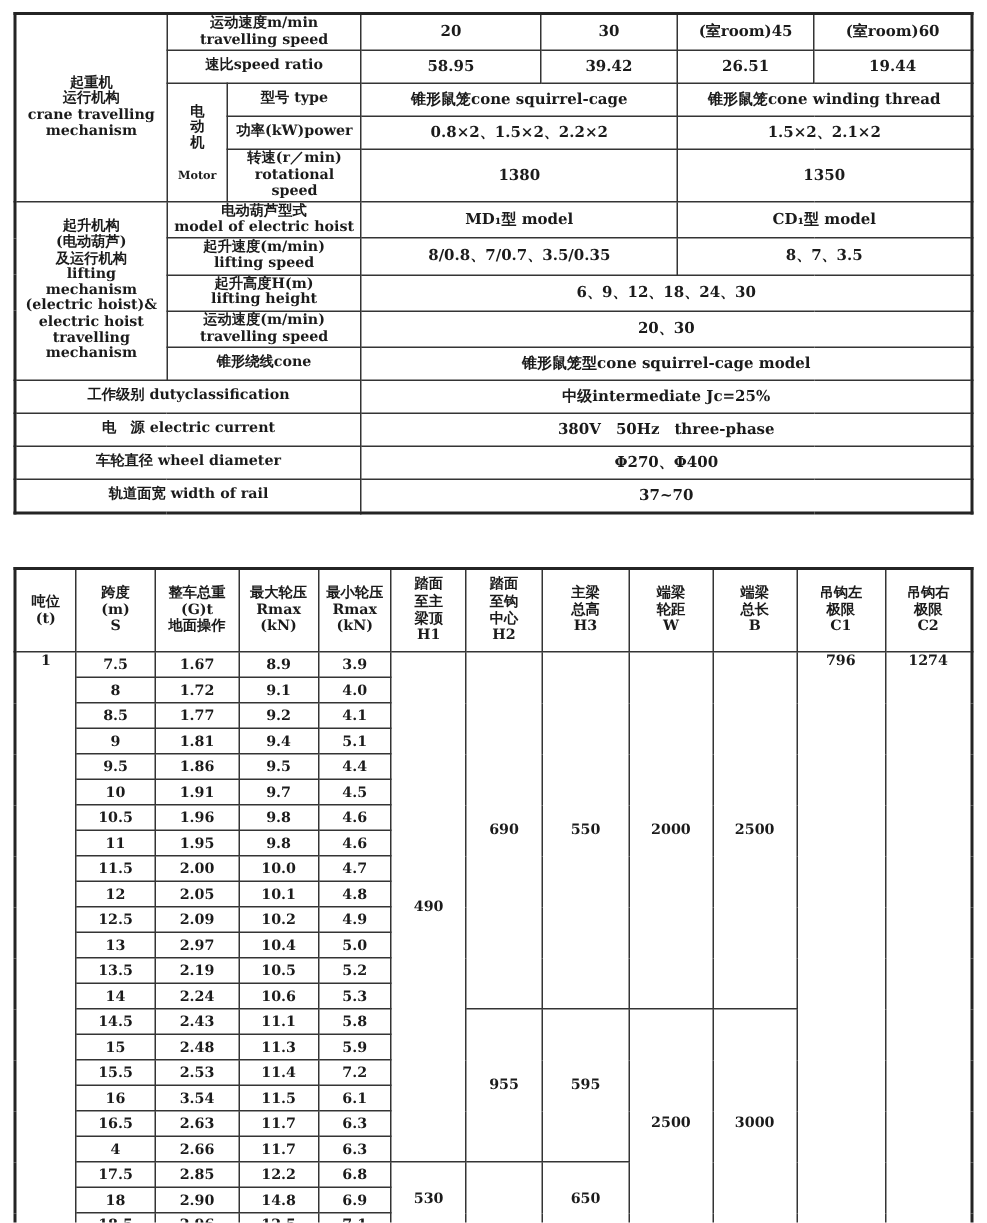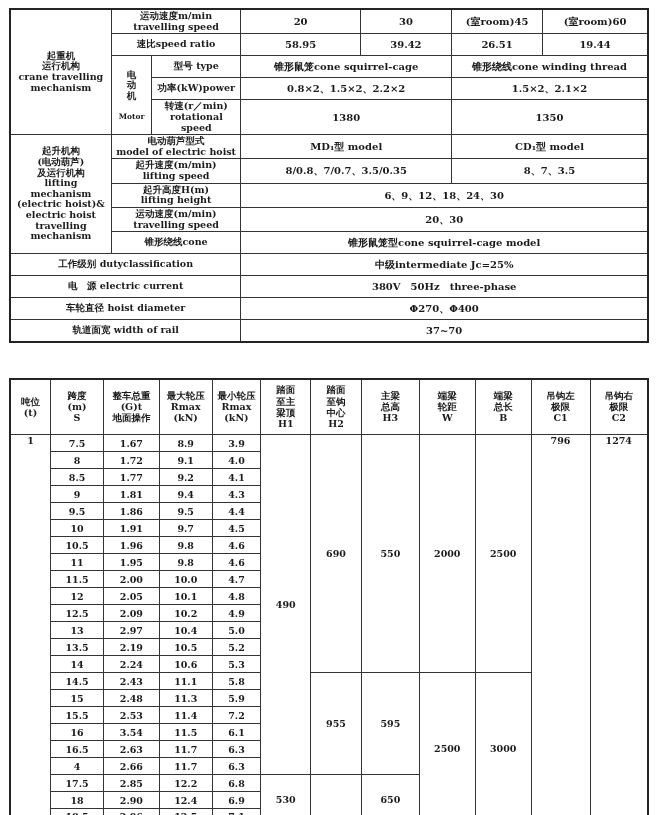--- a/index.html
+++ b/index.html
@@ -75,21 +75,21 @@
       </tr>
       <tr>
         <td rowspan="3">
           <div class="mot-cn">电
 动
 机</div>
           <div class="mot-en">Motor</div>
         </td>
         <td>型号 type</td>
         <td class="val" colspan="2">锥形鼠笼cone squirrel-cage</td>
-        <td class="val" colspan="2">锥形绕线cone winding thread</td>
+        <td class="val" colspan="2">锥形鼠笼cone winding thread</td>
       </tr>
       <tr>
         <td>功率(kW)power</td>
         <td class="val" colspan="2">0.8×2、1.5×2、2.2×2</td>
         <td class="val" colspan="2">1.5×2、2.1×2</td>
       </tr>
       <tr>
         <td>转速(r／min)
 rotational speed</td>
         <td class="val" colspan="2">1380</td>
@@ -131,21 +131,21 @@
       </tr>
       <tr>
         <td colspan="3">工作级别 dutyclassification</td>
         <td class="val" colspan="4">中级intermediate Jc=25%</td>
       </tr>
       <tr>
         <td colspan="3">电　源 electric current</td>
         <td class="val" colspan="4">380V　50Hz　three-phase</td>
       </tr>
       <tr>
-        <td colspan="3">车轮直径 hoist diameter</td>
+        <td colspan="3">车轮直径 wheel diameter</td>
         <td class="val" colspan="4">Φ270、Φ400</td>
       </tr>
       <tr>
         <td colspan="3">轨道面宽  width of rail</td>
         <td class="val" colspan="4">37~70</td>
       </tr>
     </tbody>
   </table>
 
   <table class="t2">
@@ -228,21 +228,21 @@
         <tr>
           <td>8.5</td>
           <td>1.77</td>
           <td>9.2</td>
           <td>4.1</td>
         </tr>
         <tr>
           <td>9</td>
           <td>1.81</td>
           <td>9.4</td>
-          <td>4.3</td>
+          <td>5.1</td>
         </tr>
         <tr>
           <td>9.5</td>
           <td>1.86</td>
           <td>9.5</td>
           <td>4.4</td>
         </tr>
         <tr>
           <td>10</td>
           <td>1.91</td>
@@ -342,21 +342,21 @@
           <td>2.85</td>
           <td>12.2</td>
           <td>6.8</td>
           <td rowspan="3">530</td>
           <td rowspan="3"></td>
           <td rowspan="3">650</td>
         </tr>
         <tr>
           <td>18</td>
           <td>2.90</td>
-          <td>12.4</td>
+          <td>14.8</td>
           <td>6.9</td>
         </tr>
         <tr>
           <td>18.5</td>
           <td>2.96</td>
           <td>12.5</td>
           <td>7.1</td>
         </tr>
       </tbody>
   </table>

